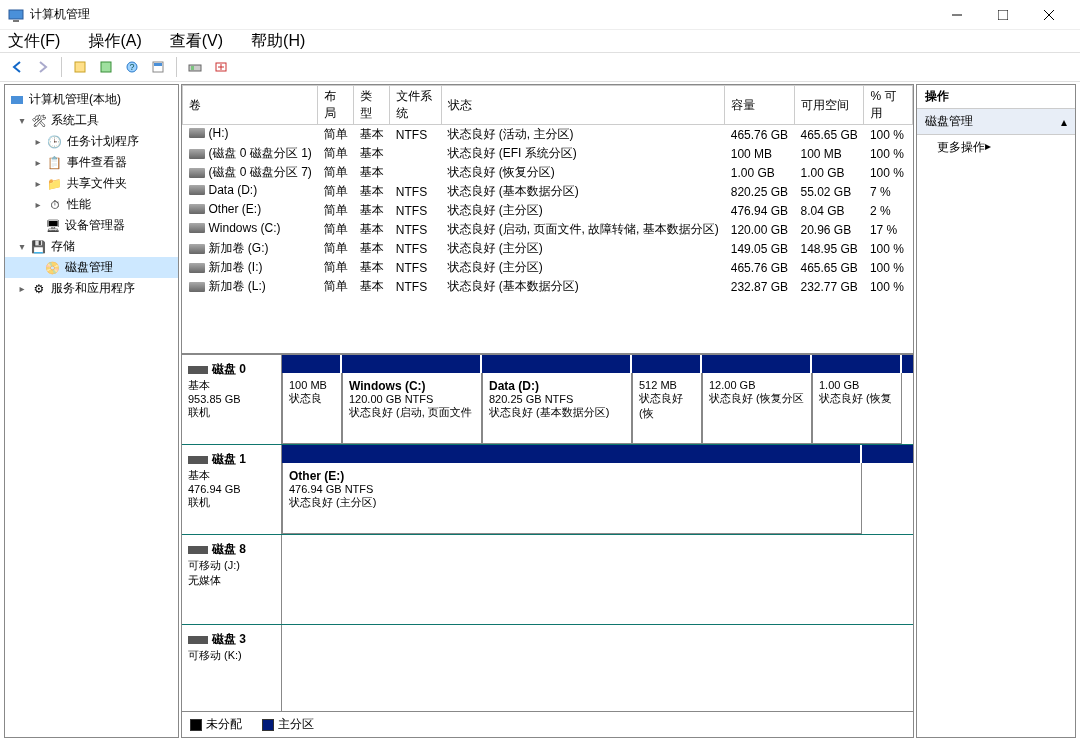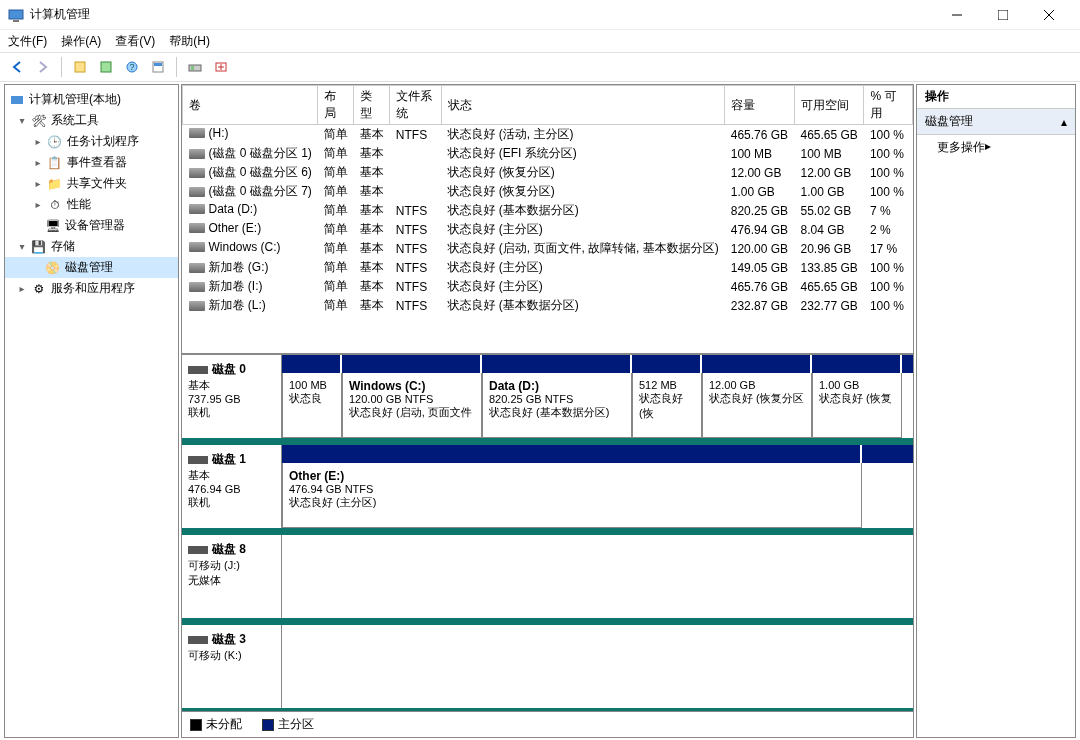--- a/index.html
+++ b/index.html
@@ -1,39 +1,39 @@
 <!DOCTYPE html>
 <html><head>
 <meta charset="utf-8">
 <style>
 * { box-sizing: border-box; margin: 0; padding: 0; }
 body { font-family: "Microsoft YaHei", "Segoe UI", sans-serif; font-size: 12px; background: #fff; color: #000; width: 1080px; height: 740px; overflow: hidden; }
 .titlebar { height: 30px; display: flex; align-items: center; padding: 0 8px; border-bottom: 1px solid #eee; }
 .titlebar .app-icon { width: 16px; height: 16px; margin-right: 6px; }
 .titlebar .title { flex: 1; font-size: 12px; }
 .titlebar .winbtn { width: 46px; height: 30px; display: flex; align-items: center; justify-content: center; cursor: pointer; }
-.menubar { height: 22px; display: flex; align-items: center; padding: 0 8px; gap: 14px; font-size: 12px; text-align: center; }
+.menubar { height: 22px; display: flex; align-items: center; padding: 0 8px; gap: 28px; font-size: 16px; text-align: center; }
 .menubar span { cursor: pointer; }
 .toolbar { height: 30px; display: flex; align-items: center; padding: 0 6px; gap: 4px; border-top: 1px solid #e0e0e0; border-bottom: 1px solid #e0e0e0; }
 .toolbar .tbtn { width: 22px; height: 22px; display: flex; align-items: center; justify-content: center; border: 1px solid transparent; cursor: pointer; }
 .toolbar .sep { width: 1px; height: 20px; background: #ccc; margin: 0 3px; }
 .main { display: flex; height: calc(100% - 82px); }
 .tree { width: 175px; border: 1px solid #888; margin: 2px 0 2px 4px; overflow: auto; padding: 4px 0; }
 .tree-item { padding: 2px 4px; display: flex; align-items: center; gap: 4px; cursor: pointer; white-space: nowrap; }
 .tree-item.selected { background: #cde8ff; }
 .tree-item .toggle { width: 10px; text-align: center; color: #666; font-size: 10px; }
 .tree-item .ticon { width: 16px; height: 16px; display: inline-flex; align-items: center; justify-content: center; }
 .center { flex: 1; display: flex; flex-direction: column; margin: 2px; border: 1px solid #888; overflow: hidden; }
 .vol-table { flex: 0 0 auto; overflow: auto; border-bottom: 2px solid #888; }
 .vol-table table { width: 100%; border-collapse: collapse; font-size: 12px; }
 .vol-table th { text-align: left; padding: 2px 6px; border: 1px solid #ccc; background: #fff; font-weight: normal; position: sticky; top: 0; }
 .vol-table td { padding: 1px 6px; white-space: nowrap; }
 .vol-table td.icon-cell { display: flex; align-items: center; gap: 4px; }
 .disk-area { flex: 1; overflow: auto; background: #fff; }
-.disk-row { display: flex; border-bottom: 7px solid #0f766e; min-height: 90px; }
+.disk-row { display: flex; border-bottom: 1px solid #0f766e; min-height: 90px; }
 .disk-header { width: 100px; padding: 6px; background: #fff; border-right: 1px solid #888; font-size: 11px; }
 .disk-header .disk-icon { display: inline-block; width: 20px; height: 8px; background: #555; margin-right: 4px; vertical-align: middle; }
 .disk-header b { font-size: 12px; }
 .disk-parts { flex: 1; display: flex; flex-direction: column; }
 .disk-bar { height: 18px; background: #001a7a; display: flex; }
 .disk-bar .bar-seg { border-right: 2px solid #fff; }
 .disk-parts-row { flex: 1; display: flex; }
 .part-box { border: 1px solid #888; border-top: none; padding: 6px; font-size: 11px; overflow: hidden; }
 .part-box b { font-size: 12px; }
 .legend { padding: 4px 8px; border-top: 1px solid #888; font-size: 12px; display: flex; gap: 20px; align-items: center; }
@@ -213,30 +213,20 @@
               <td class="icon-cell"><span class="vol-icon"></span>(磁盘 0 磁盘分区 1)</td>
               <td>简单</td>
               <td>基本</td>
               <td></td>
               <td>状态良好 (EFI 系统分区)</td>
               <td>100 MB</td>
               <td>100 MB</td>
               <td>100 %</td>
             </tr>
             <tr>
-              <td class="icon-cell"><span class="vol-icon"></span>(磁盘 0 磁盘分区 6)</td>
-              <td>简单</td>
-              <td>基本</td>
-              <td></td>
-              <td>状态良好 (恢复分区)</td>
-              <td>12.00 GB</td>
-              <td>12.00 GB</td>
-              <td>100 %</td>
-            </tr>
-            <tr>
               <td class="icon-cell"><span class="vol-icon"></span>(磁盘 0 磁盘分区 7)</td>
               <td>简单</td>
               <td>基本</td>
               <td></td>
               <td>状态良好 (恢复分区)</td>
               <td>1.00 GB</td>
               <td>1.00 GB</td>
               <td>100 %</td>
             </tr>
             <tr>
@@ -269,21 +259,21 @@
               <td>20.96 GB</td>
               <td>17 %</td>
             </tr>
             <tr>
               <td class="icon-cell"><span class="vol-icon"></span>新加卷 (G:)</td>
               <td>简单</td>
               <td>基本</td>
               <td>NTFS</td>
               <td>状态良好 (主分区)</td>
               <td>149.05 GB</td>
-              <td>133.85 GB</td>
+              <td>148.95 GB</td>
               <td>100 %</td>
             </tr>
             <tr>
               <td class="icon-cell"><span class="vol-icon"></span>新加卷 (I:)</td>
               <td>简单</td>
               <td>基本</td>
               <td>NTFS</td>
               <td>状态良好 (主分区)</td>
               <td>465.76 GB</td>
               <td>465.65 GB</td>
@@ -301,21 +291,21 @@
             </tr>
           </tbody>
       </table>
     </div>
 
     <div class="disk-area" id="disk-area">
         <div class="disk-row">
           <div class="disk-header">
             <div><span class="disk-icon"></span><b>磁盘 0</b></div>
             <div>基本</div>
-            <div>737.95 GB</div>
+            <div>953.85 GB</div>
             <div>联机</div>
           </div>
           <div class="disk-parts">
             <div class="disk-bar">
               <div class="bar-seg" style="width: 60px;"></div>
               <div class="bar-seg" style="width: 140px;"></div>
               <div class="bar-seg" style="width: 150px;"></div>
               <div class="bar-seg" style="width: 70px;"></div>
               <div class="bar-seg" style="width: 110px;"></div>
               <div class="bar-seg" style="width: 90px;"></div>

